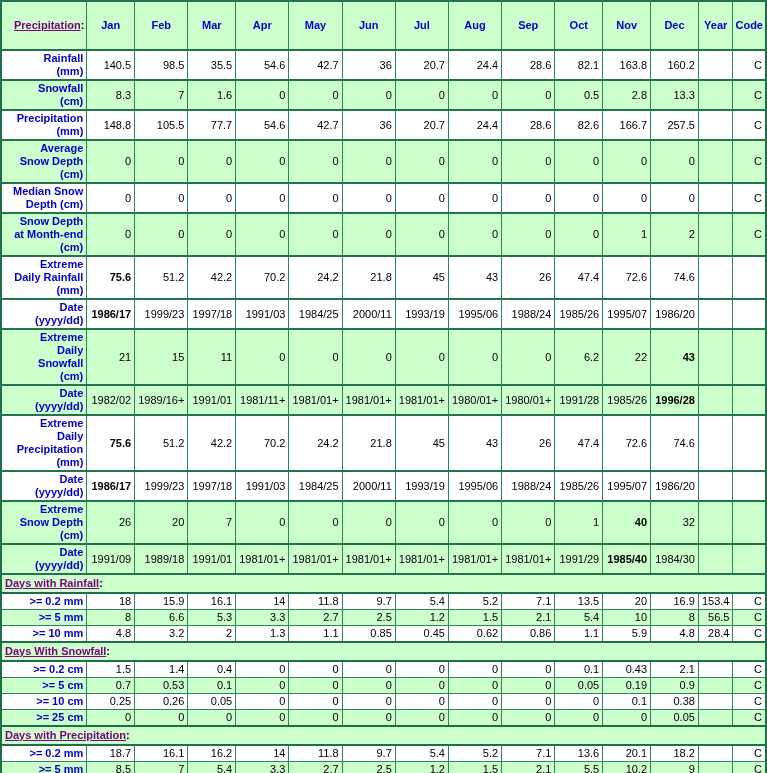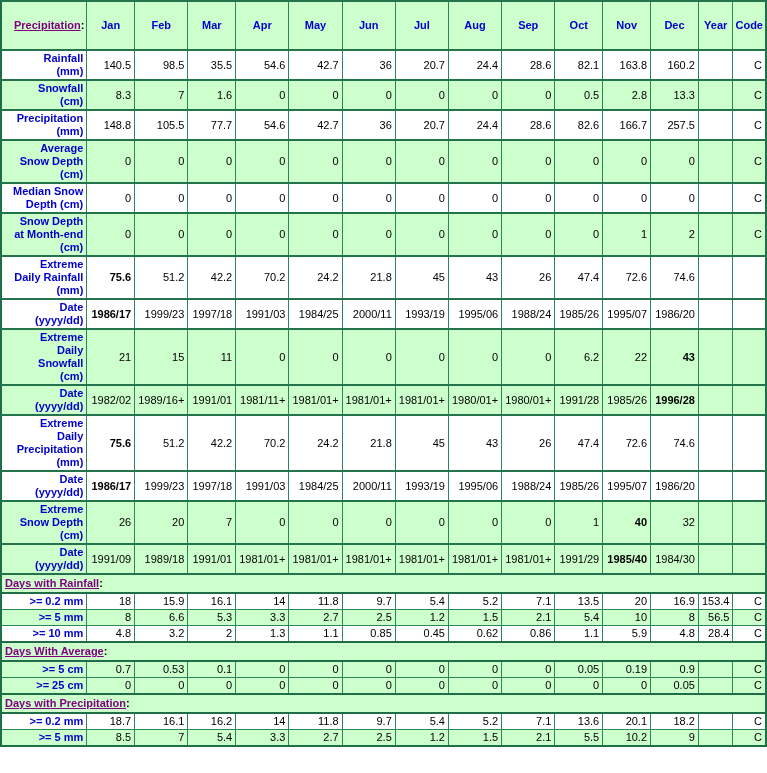--- a/index.html
+++ b/index.html
@@ -420,36 +420,70 @@
         <td class="val">0.45</td>
         <td class="val">0.62</td>
         <td class="val">0.86</td>
         <td class="val">1.1</td>
         <td class="val">5.9</td>
         <td class="val">4.8</td>
         <td class="val">28.4</td>
         <td class="val">C</td>
       </tr>
       <tr class="section">
-        <td colspan="15"><a href="#" class="seclink">Days With Average</a><span class="colon">:</span></td>
+        <td colspan="15"><a href="#" class="seclink">Days With Snowfall</a><span class="colon">:</span></td>
+      </tr>
+      <tr class="white thin">
+        <td class="label">&gt;= 0.2 cm</td>
+        <td class="val">1.5</td>
+        <td class="val">1.4</td>
+        <td class="val">0.4</td>
+        <td class="val">0</td>
+        <td class="val">0</td>
+        <td class="val">0</td>
+        <td class="val">0</td>
+        <td class="val">0</td>
+        <td class="val">0</td>
+        <td class="val">0.1</td>
+        <td class="val">0.43</td>
+        <td class="val">2.1</td>
+        <td class="val"></td>
+        <td class="val">C</td>
       </tr>
       <tr class="green thin">
         <td class="label">&gt;= 5 cm</td>
         <td class="val">0.7</td>
         <td class="val">0.53</td>
         <td class="val">0.1</td>
         <td class="val">0</td>
         <td class="val">0</td>
         <td class="val">0</td>
         <td class="val">0</td>
         <td class="val">0</td>
         <td class="val">0</td>
         <td class="val">0.05</td>
         <td class="val">0.19</td>
         <td class="val">0.9</td>
+        <td class="val"></td>
+        <td class="val">C</td>
+      </tr>
+      <tr class="white thin">
+        <td class="label">&gt;= 10 cm</td>
+        <td class="val">0.25</td>
+        <td class="val">0.26</td>
+        <td class="val">0.05</td>
+        <td class="val">0</td>
+        <td class="val">0</td>
+        <td class="val">0</td>
+        <td class="val">0</td>
+        <td class="val">0</td>
+        <td class="val">0</td>
+        <td class="val">0</td>
+        <td class="val">0.1</td>
+        <td class="val">0.38</td>
         <td class="val"></td>
         <td class="val">C</td>
       </tr>
       <tr class="green thin">
         <td class="label">&gt;= 25 cm</td>
         <td class="val">0</td>
         <td class="val">0</td>
         <td class="val">0</td>
         <td class="val">0</td>
         <td class="val">0</td>

